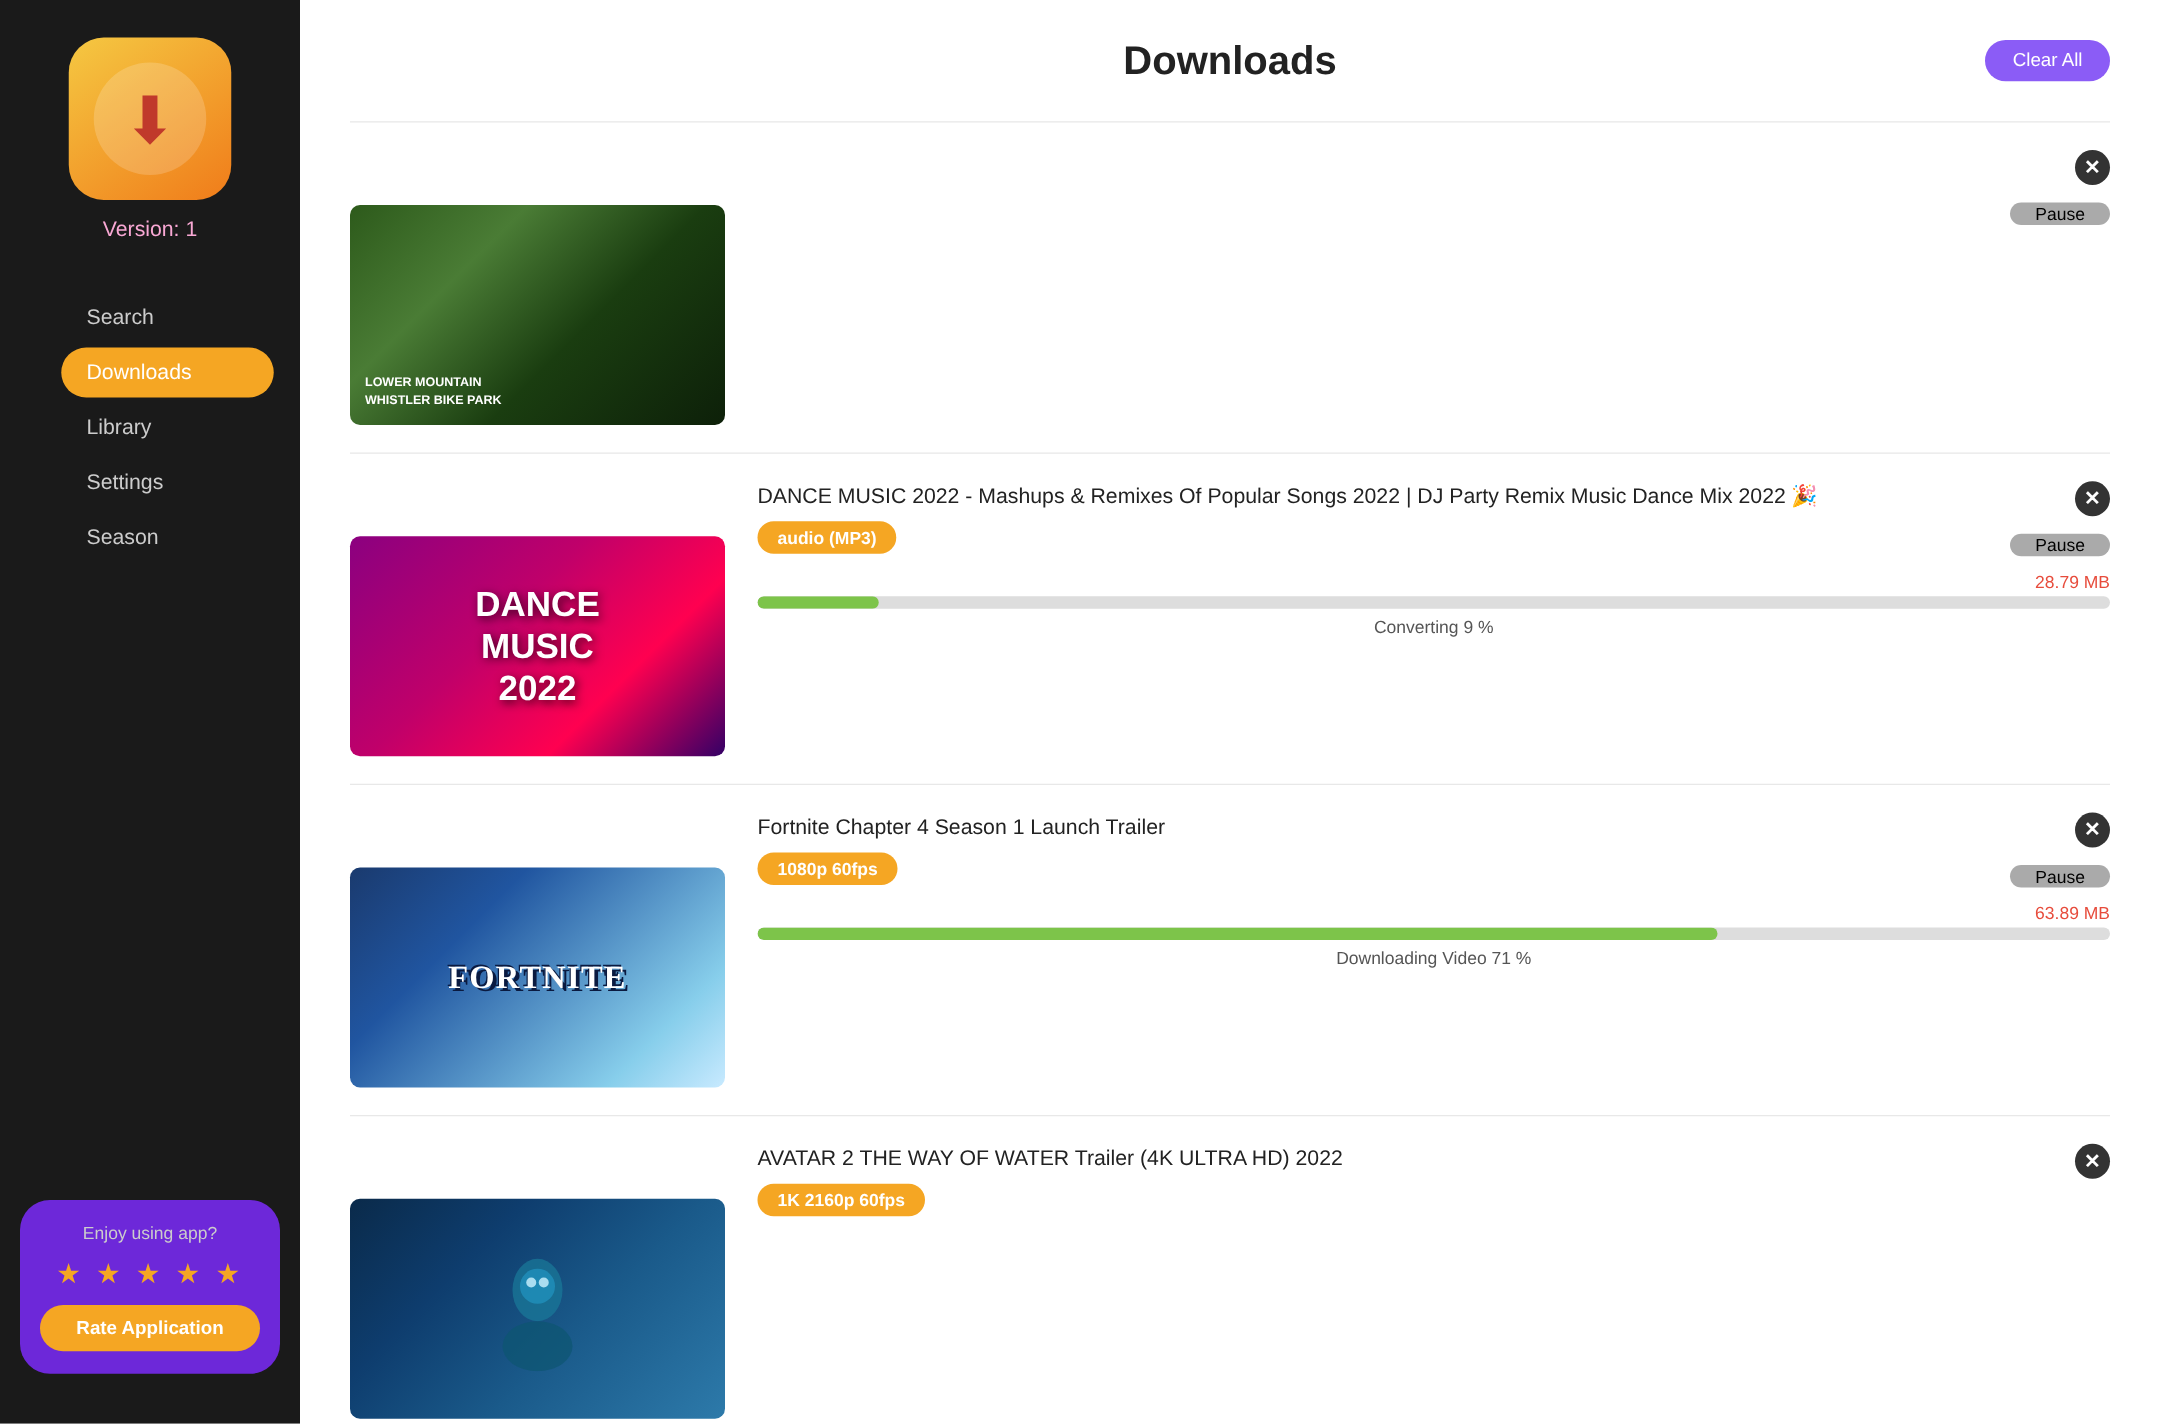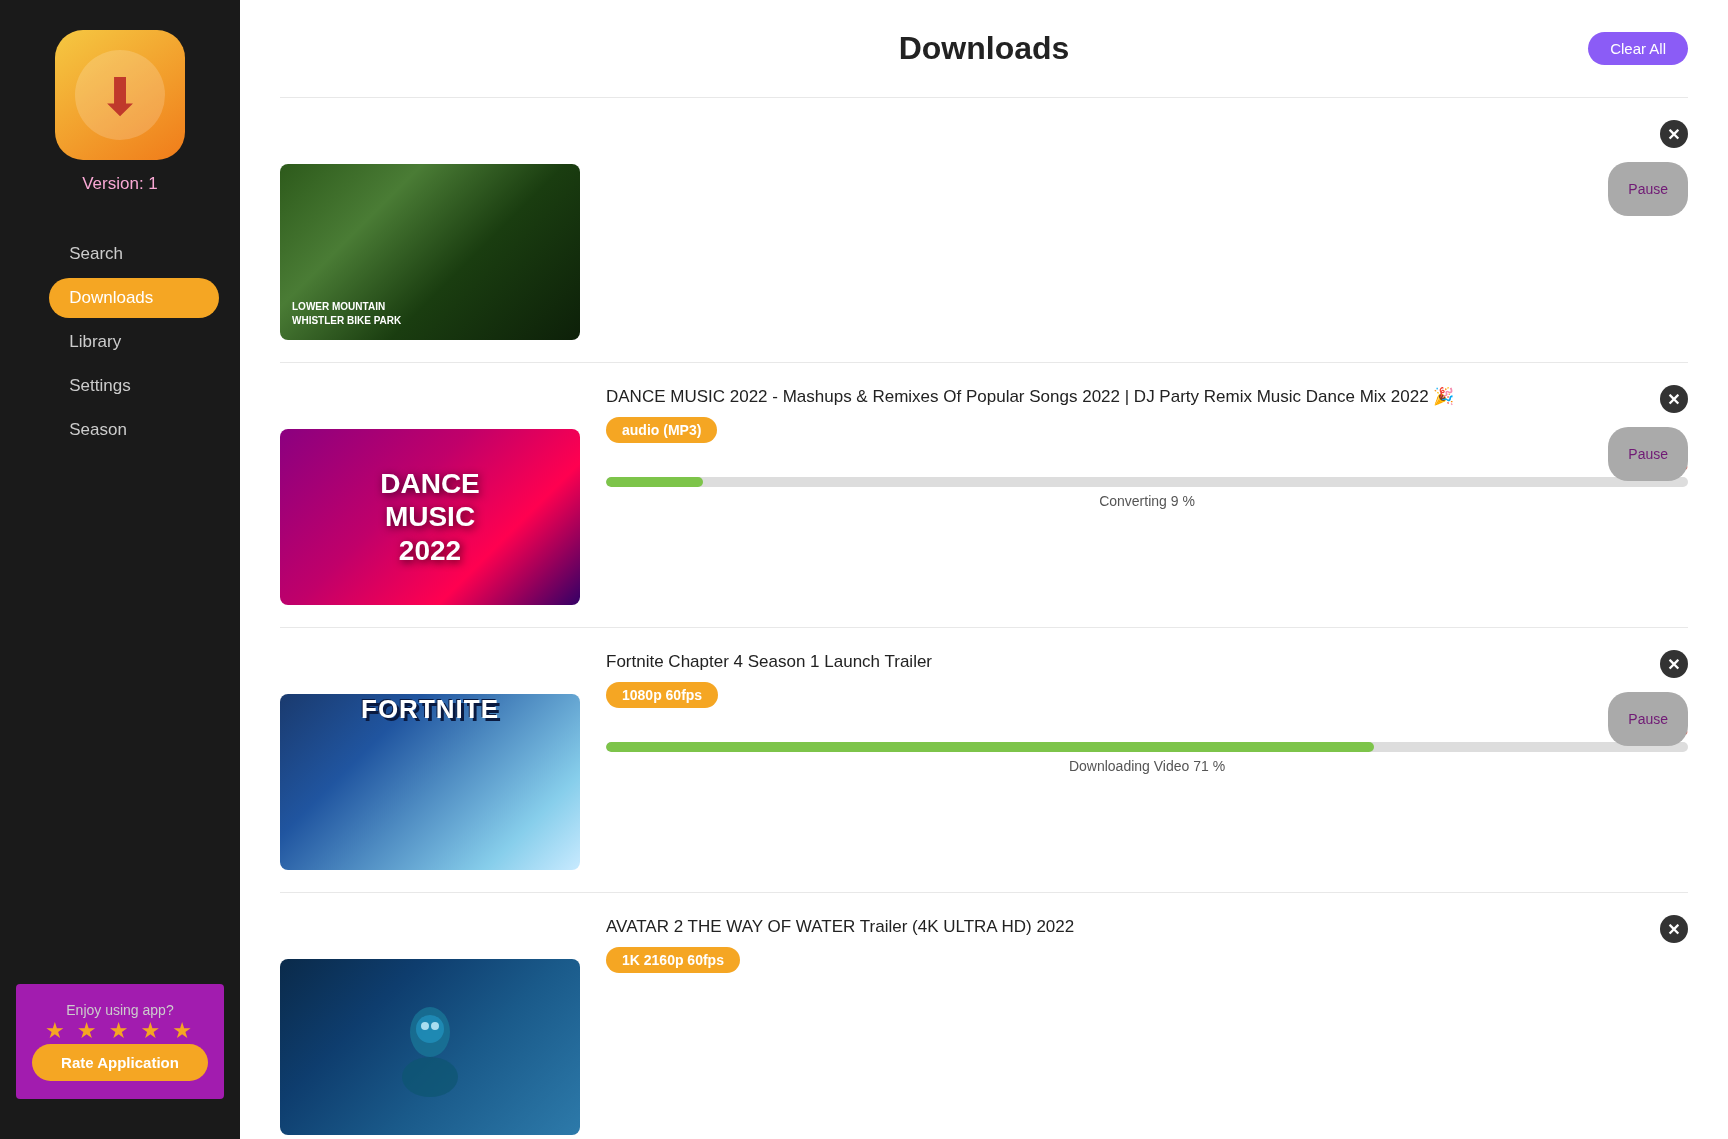--- a/index.html
+++ b/index.html
@@ -70,28 +70,28 @@
     }
     .sidebar-bottom {
       margin-top: auto;
       width: 100%;
       display: flex;
       flex-direction: column;
       align-items: center;
       padding: 20px 16px;
     }
     .enjoy-box {
-      background: #a21caf;
-      border-radius: 4px;
+      background: #6d28d9;
+      border-radius: 24px;
       width: 100%;
       padding: 18px 16px;
       display: flex;
       flex-direction: column;
       align-items: center;
-      gap: 0;
+      gap: 12px;
     }
     .enjoy-text {
       color: #ccc;
       font-size: 14px;
     }
     .stars {
       color: #f5a623;
       font-size: 22px;
       letter-spacing: 3px;
     }
@@ -191,22 +191,23 @@
       color: #fff;
       font-size: 28px;
       font-weight: 900;
       text-align: center;
       line-height: 1.2;
       text-shadow: 2px 2px 8px rgba(0,0,0,0.7);
     }
     .thumb-fortnite {
       background: linear-gradient(135deg, #1a3a6e 0%, #2055a0 30%, #87ceeb 80%, #c8eaff 100%);
       display: flex;
-      align-items: flex-start;
-      justify-content: center;
+      align-items: center;
+      justify-content: center;
+      font-family: Liberation Serif, serif;
     }
     .thumb-fortnite-text {
       color: #fff;
       font-size: 26px;
       font-weight: 900;
       text-align: center;
       text-shadow: 3px 3px 0px #0a1a40, -1px -1px 0px #0a1a40;
       letter-spacing: 1px;
     }
     .thumb-avatar {
@@ -289,24 +290,24 @@
       justify-content: center;
       cursor: pointer;
       color: #fff;
       font-size: 16px;
       font-weight: 700;
       border: none;
       flex-shrink: 0;
     }
     .pause-btn {
       background: #aaa;
-      color: #701a75;
+      color: #000000;
       border: none;
       border-radius: 20px;
-      padding: 19px 20px;
+      padding: 1px 20px;
       font-size: 14px;
       cursor: pointer;
       margin-top: 8px;
     }
   </style>
 </head>
 <body>
 
 <aside class="sidebar">
   <div class="app-icon-wrapper">

